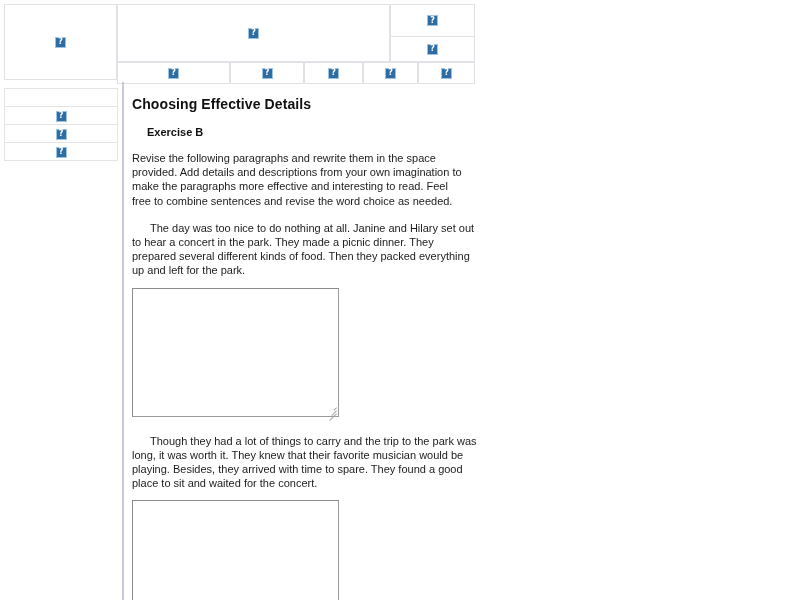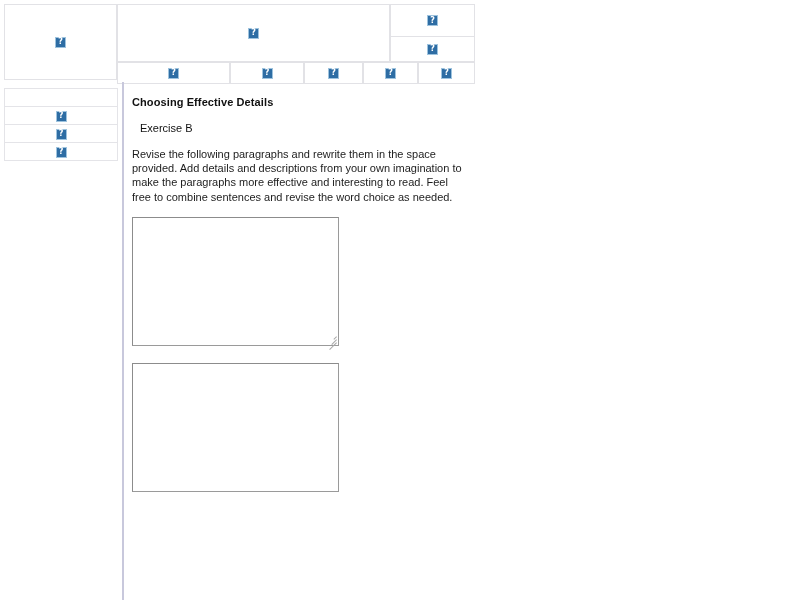--- a/index.html
+++ b/index.html
@@ -118,29 +118,29 @@
 
   
   #content {
     position: absolute;
     left: 132px;
     top: 96px;
     width: 345px;
   }
   h1#page-title {
     margin: 0 0 14px 0;
-    font-size: 11px;
+    font-size: 14px;
     font-weight: bold;
     color: #111111;
     letter-spacing: 0.1px;
   }
   h2#exercise-title {
-    margin: 0 0 13px 8px;
-    font-size: 11px;
-    font-weight: normal;
+    margin: 0 0 13px 15px;
+    font-size: 11px;
+    font-weight: bold;
     color: #111111;
   }
   p.body-text {
     margin: 0 12px 13px 0;
     font-size: 11px;
     line-height: 14.2px;
     color: #1c1c1c;
   }
   p.exercise-para {
     margin: 0 0 10px 0;
@@ -255,29 +255,31 @@
 <div id="content-rule"></div>
 
 <div id="content">
 
   <h1 id="page-title">Choosing Effective Details</h1>
 
   <h2 id="exercise-title">Exercise B</h2>
 
   <p class="body-text">Revise the following paragraphs and rewrite them in the space provided. Add details and descriptions from your own imagination to make the paragraphs more effective and interesting to read. Feel free to combine sentences and revise the word choice as needed.</p>
 
+  <p class="exercise-para">The day was too nice to do nothing at all. Janine and Hilary set out to hear a concert in the park. They made a picnic dinner. They prepared several different kinds of food. Then they packed everything up and left for the park.</p>
 
   <div class="answer-wrap">
     <textarea class="answer-box" placeholder="" style=""></textarea>
     <span class="resize-grip">
         <i></i>
         <i></i>
         <i></i>
       </span>
   </div>
 
+  <p class="exercise-para">Though they had a lot of things to carry and the trip to the park was long, it was worth it. They knew that their favorite musician would be playing. Besides, they arrived with time to spare. They found a good place to sit and waited for the concert.</p>
 
   <div class="answer-wrap">
     <textarea class="answer-box" placeholder="" style=""></textarea>
 
   </div>
 
 </div>
 
 </body></html>

